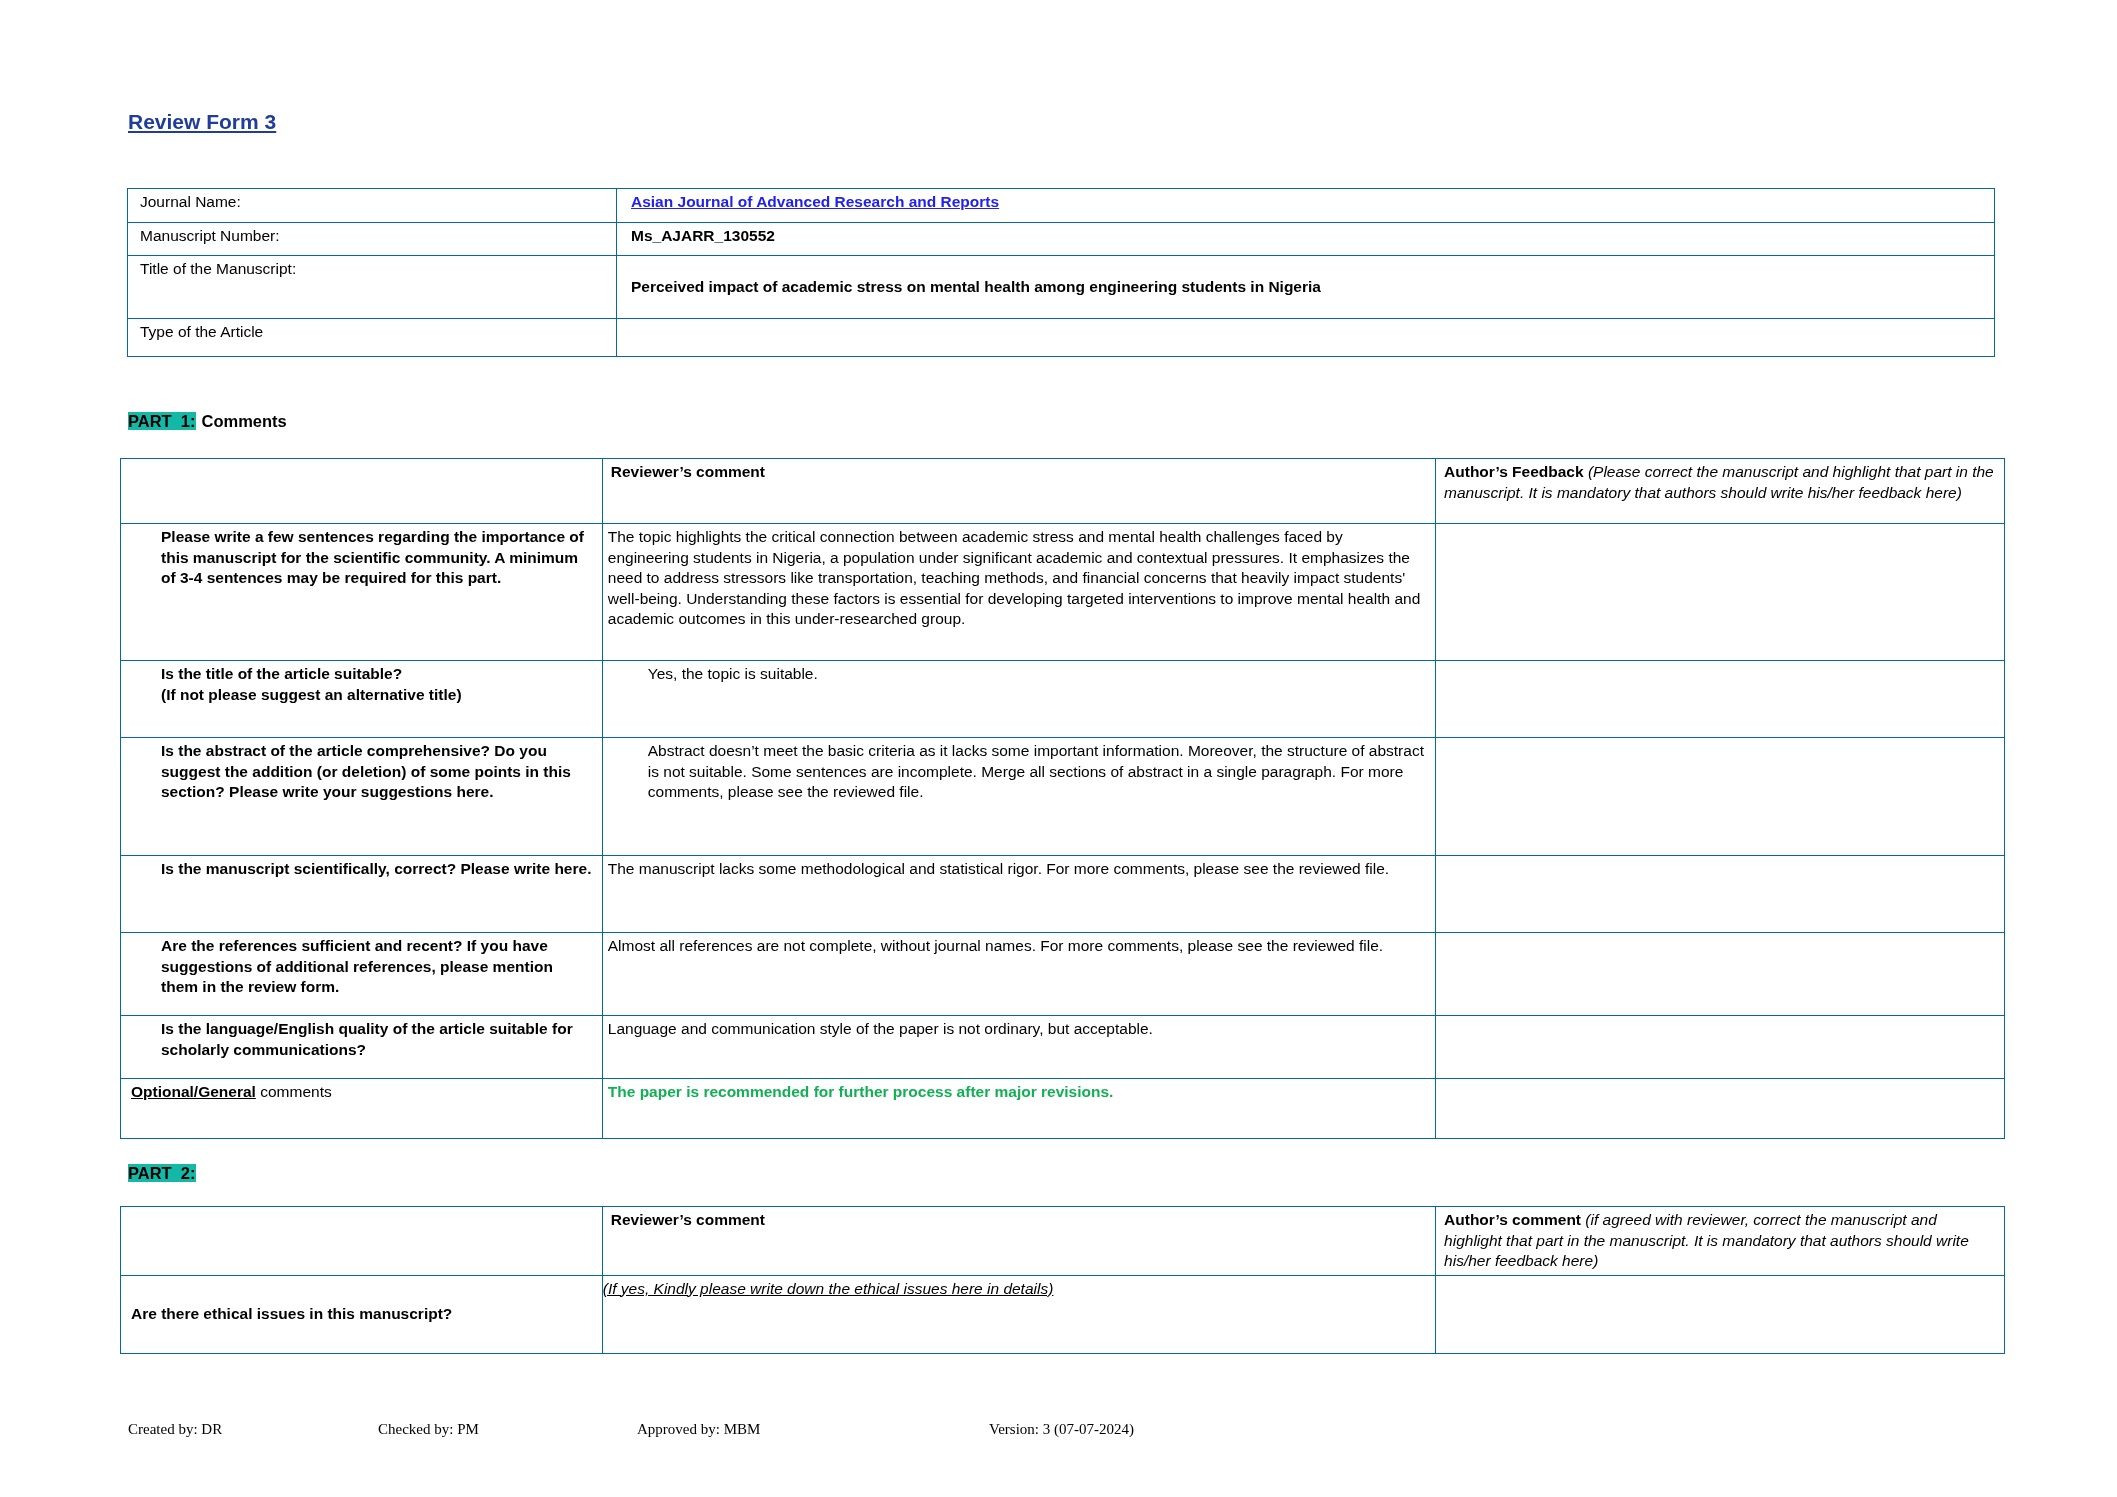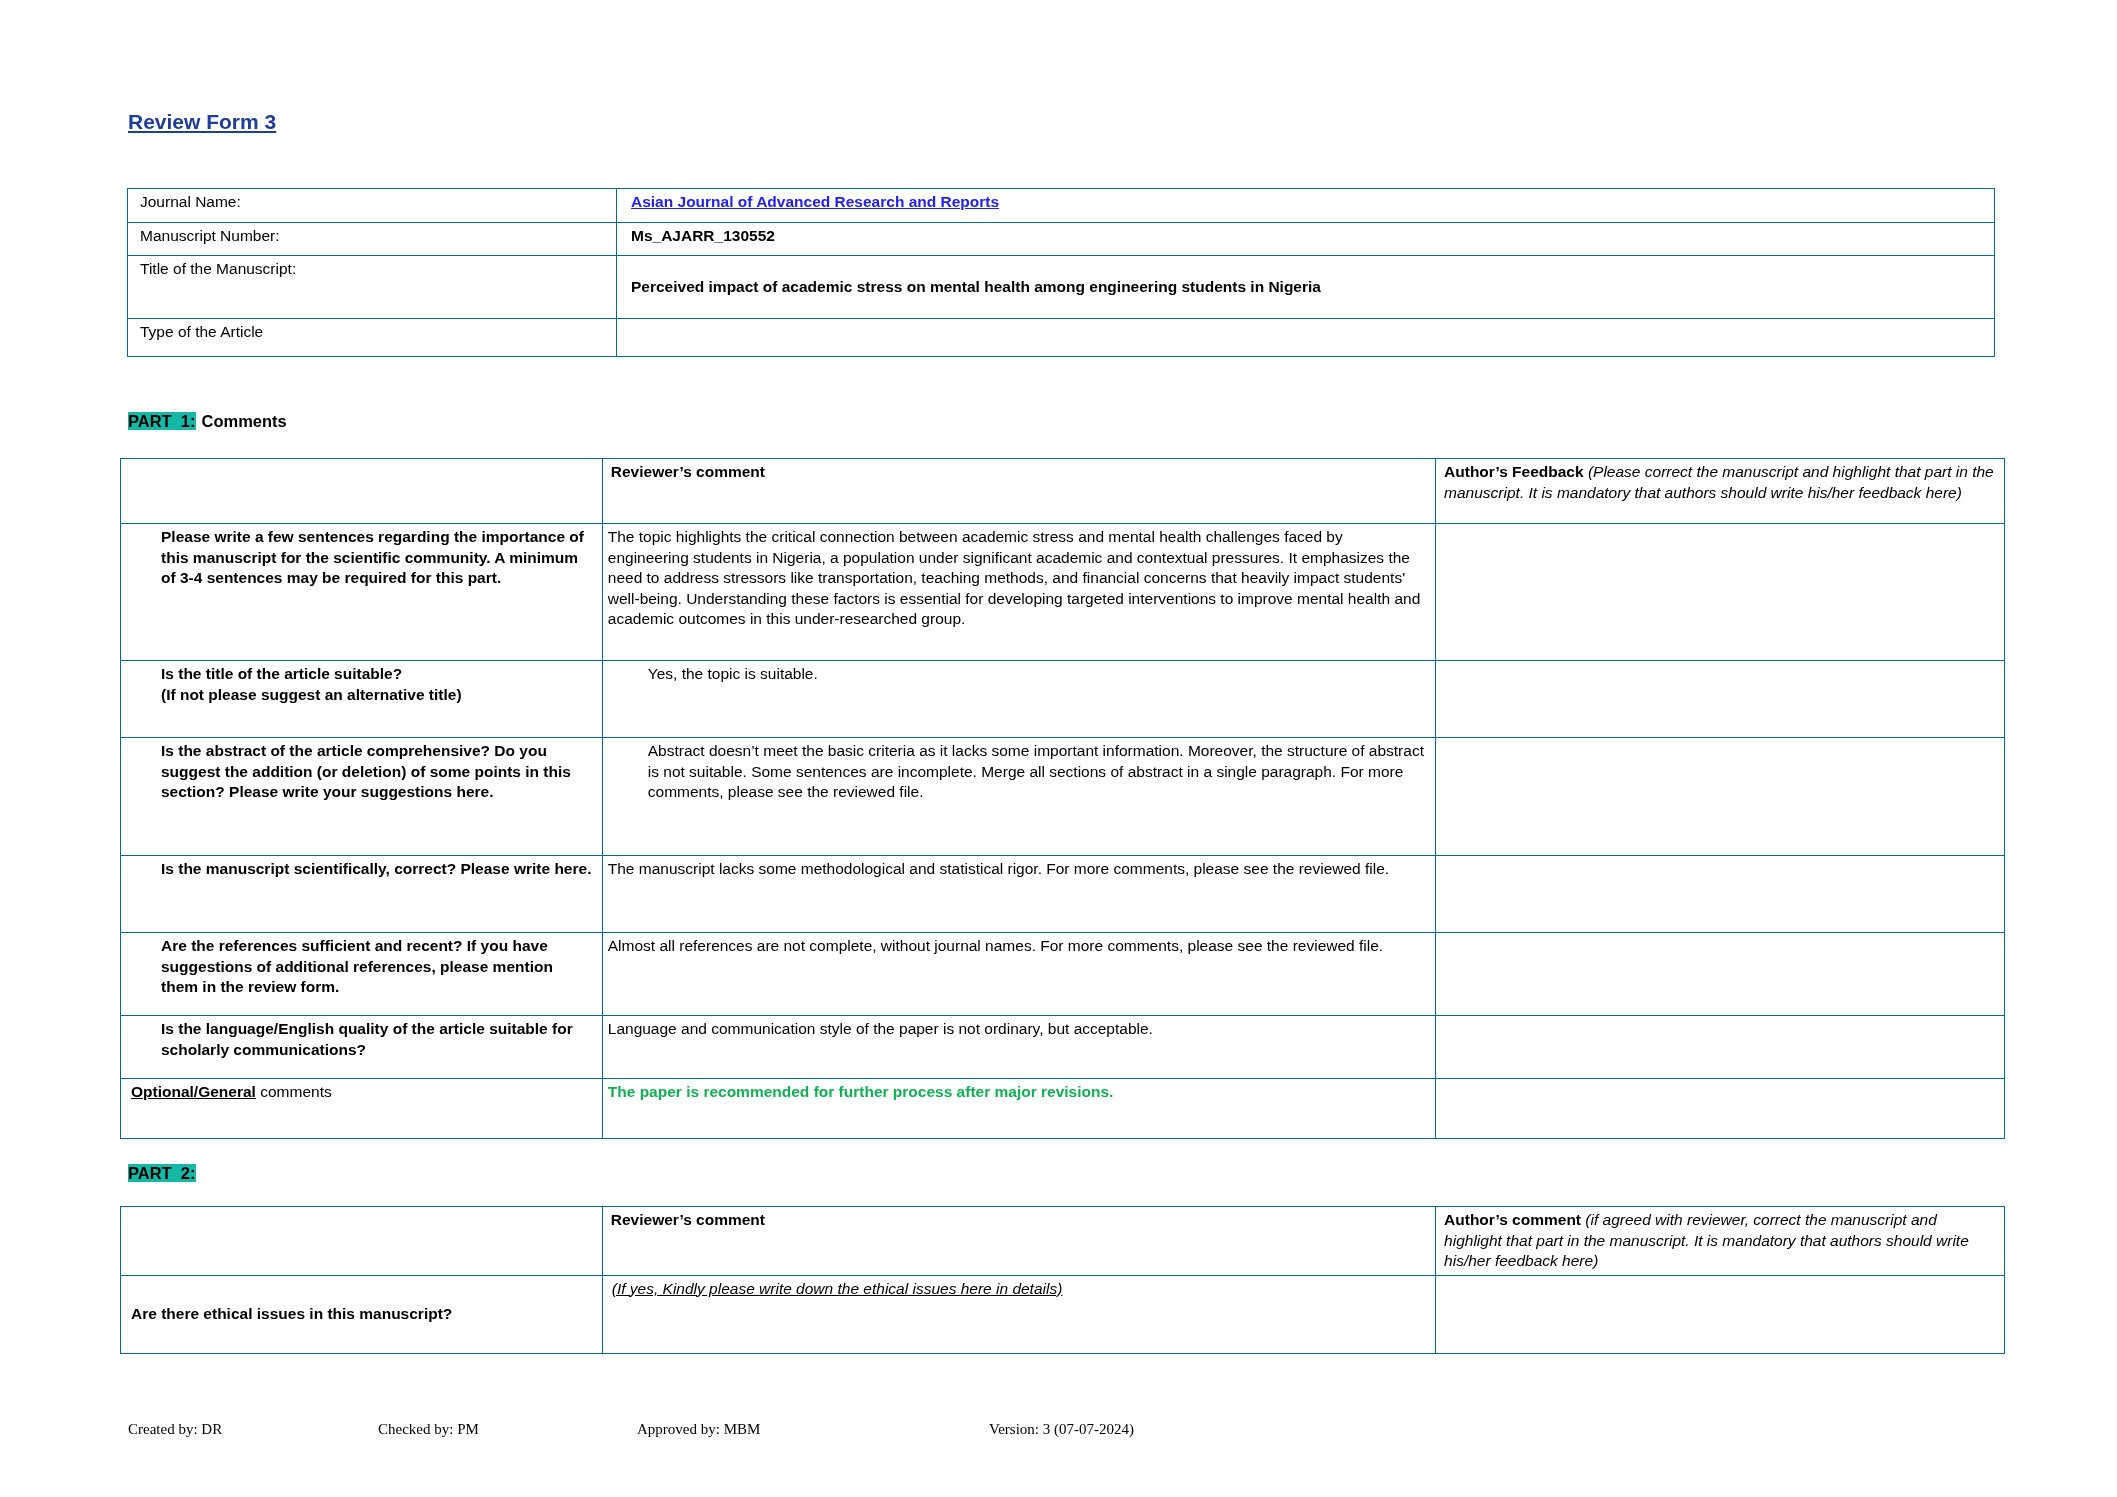--- a/index.html
+++ b/index.html
@@ -41,21 +41,21 @@
   .col-c{width:832px;}
   .col-f{width:568px;}
   .hdr{font-weight:bold;}
   .hdr .it{font-weight:normal;font-style:italic;}
   .q{font-weight:bold;padding-left:40px;white-space:pre-line;}
   .q.no-indent{padding-left:10px;font-weight:normal;}
   .q .u{font-weight:bold;text-decoration:underline;text-align:center;}
   .c{padding-left:5px;}
   .c.indent{padding-left:45px;}
   .c.green{color:#12b055;font-weight:bold;}
-  .c.italic-u{font-style:italic;text-decoration:underline;padding-left:9px;margin-top:19px;}
+  .c.italic-u{font-style:italic;text-decoration:underline;padding-left:0;margin-top:19px;}
   .q.mid{vertical-align:middle;white-space:normal;}
   
   .footer{position:absolute;top:1421px;left:0;width:100%;
     font-family:"Liberation Serif", serif;font-size:15px;color:#000;}
   .footer span{position:absolute;top:0;white-space:nowrap;}
   .f1{left:128px;}
   .f2{left:378px;}
   .f3{left:637px;}
   .f4{left:989px;}
 </style>

